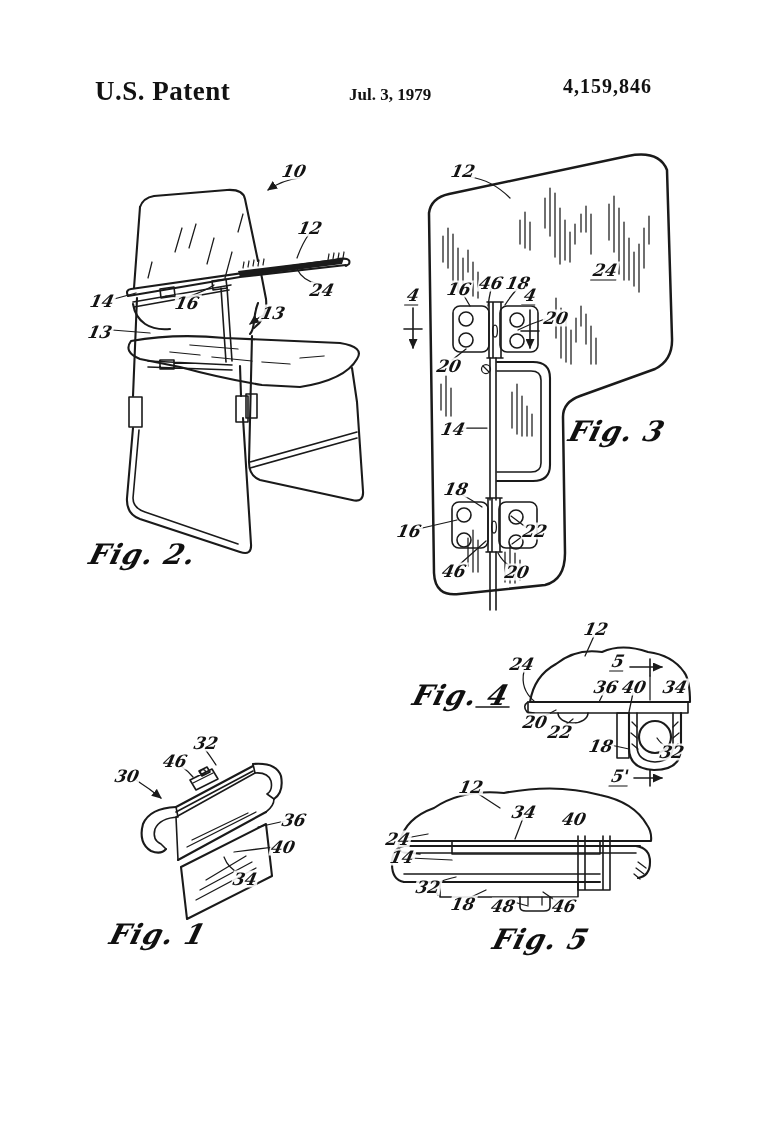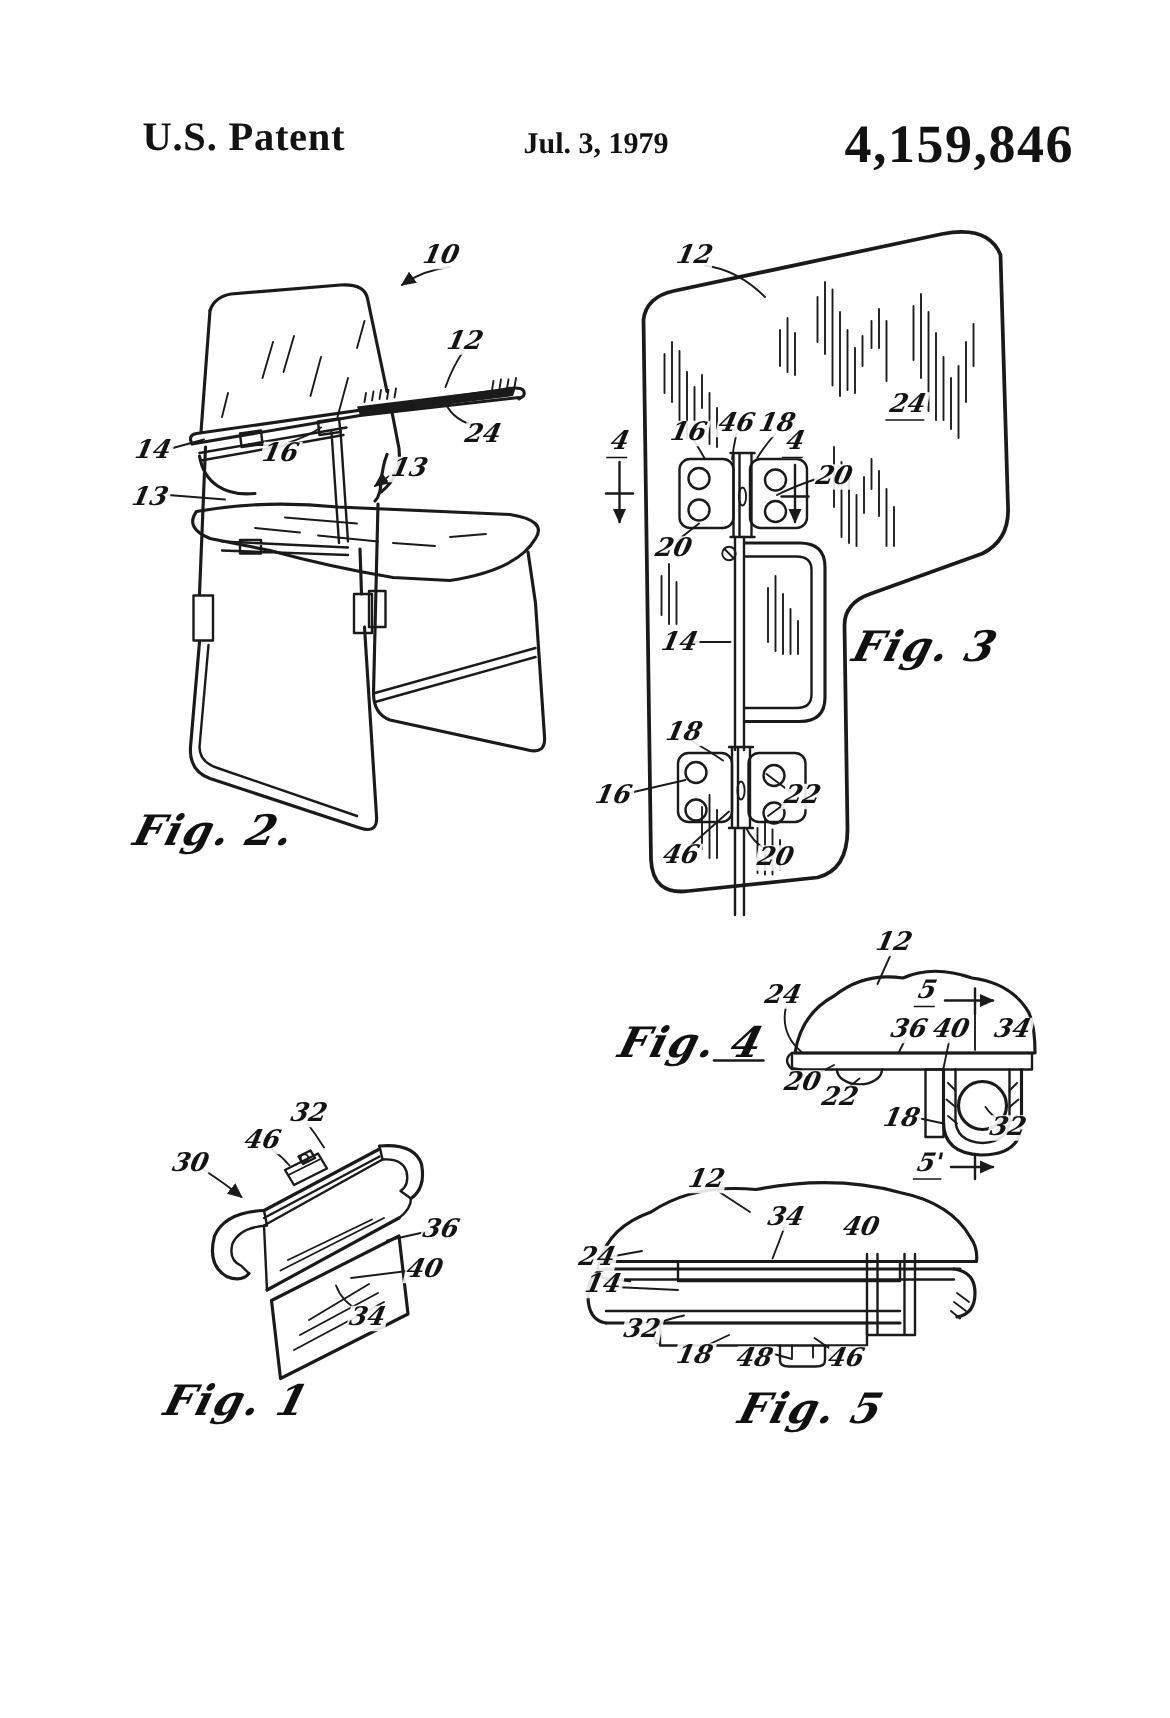--- a/index.html
+++ b/index.html
@@ -2,22 +2,22 @@
 <html><head>
 <meta charset="utf-8">
 <style>
   html,body{margin:0;padding:0;}
   body{width:780px;height:1145px;background:#fdfdfd;position:relative;overflow:hidden;
        font-family:"Liberation Serif",serif;color:#151515;}
   .page{position:absolute;inset:0;background:#fff;}
   
   .hdr{position:absolute;white-space:nowrap;font-weight:bold;color:#121212;}
   .hdr-left{left:95px;top:76px;font-size:27px;letter-spacing:.5px;text-align:right;}
-  .hdr-center{left:349px;top:85px;font-size:20px;font-family:Liberation Serif, serif;}
-  .hdr-right{left:563px;top:75px;font-size:36px;letter-spacing:1px;}
+  .hdr-center{left:349px;top:85px;font-size:17px;font-family:Liberation Serif, serif;}
+  .hdr-right{left:563px;top:75px;font-size:20px;letter-spacing:1px;}
   
   svg.art{position:absolute;left:0;top:0;}
   .ln{fill:none;stroke:#1a1a1a;stroke-width:2.1;stroke-linecap:round;stroke-linejoin:round;}
   .md{stroke-width:1.6;}
   .tn{stroke-width:1.25;}
   .xk{stroke-width:2.5;}
   .fillink{fill:#1a1a1a;stroke:none;}
   
   #annotation-layer{position:absolute;inset:0;pointer-events:none;}
   .ref-num{position:absolute;transform:translate(-50%,-50%) skewX(-12deg);

